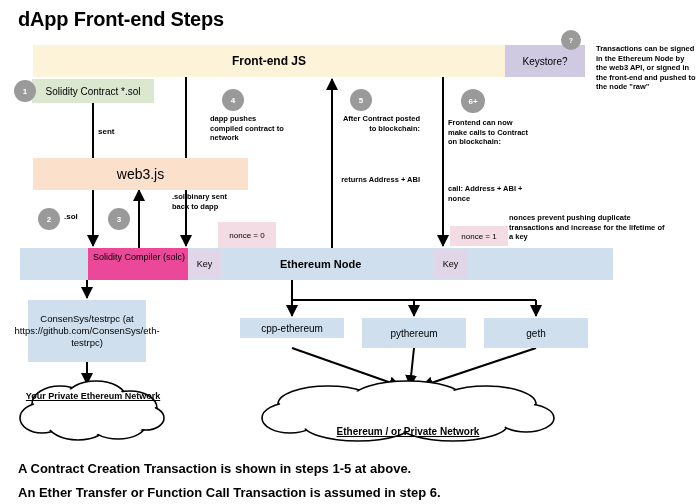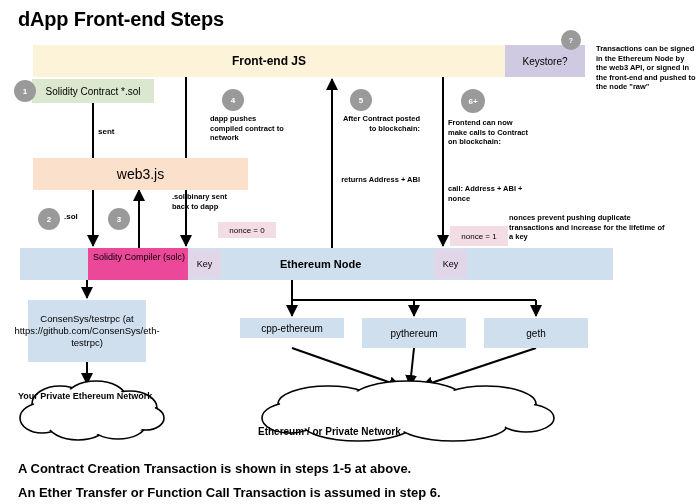--- a/index.html
+++ b/index.html
@@ -99,21 +99,21 @@
     background:#cfdfee;font-size:10px;
   }
 
   
   .callout{
     position:absolute;box-sizing:border-box;
     background:#f4dce4;
     display:flex;align-items:center;justify-content:center;
     font-size:8px;
   }
-  #nonce-0{left:218px;top:222px;width:58px;height:16px;}
+  #nonce-0{left:218px;top:222px;width:58px;height:26px;}
   #nonce-1{left:450px;top:226px;width:58px;height:20px;}
 
   
   .step{
     position:absolute;border-radius:50%;
     background:#9a9a9a;
     color:#ffffff;
     display:flex;align-items:center;justify-content:center;
     font-size:8px;font-weight:bold;
   }
@@ -152,22 +152,24 @@
   .caption{
     position:absolute;font-size:13px;font-weight:bold;
   }
   #caption-1{left:18px;top:461px;}
   #caption-2{left:18px;top:485px;}
 
   
   .cloud-wrap{position:absolute;}
   .cloud-label{
     position:absolute;
+    text-align:center;
     font-weight:bold;
     color:#000;
+    text-decoration:underline;
   }
   #cloud-private{left:18px;top:378px;width:150px;height:66px;}
   #cloud-private-label{
     left:18px;top:390px;width:150px;
     font-size:9px;line-height:12px;
   }
   #cloud-public{left:258px;top:378px;width:300px;height:66px;}
   #cloud-public-label{
     left:258px;top:402px;width:300px;
     font-size:10px;

